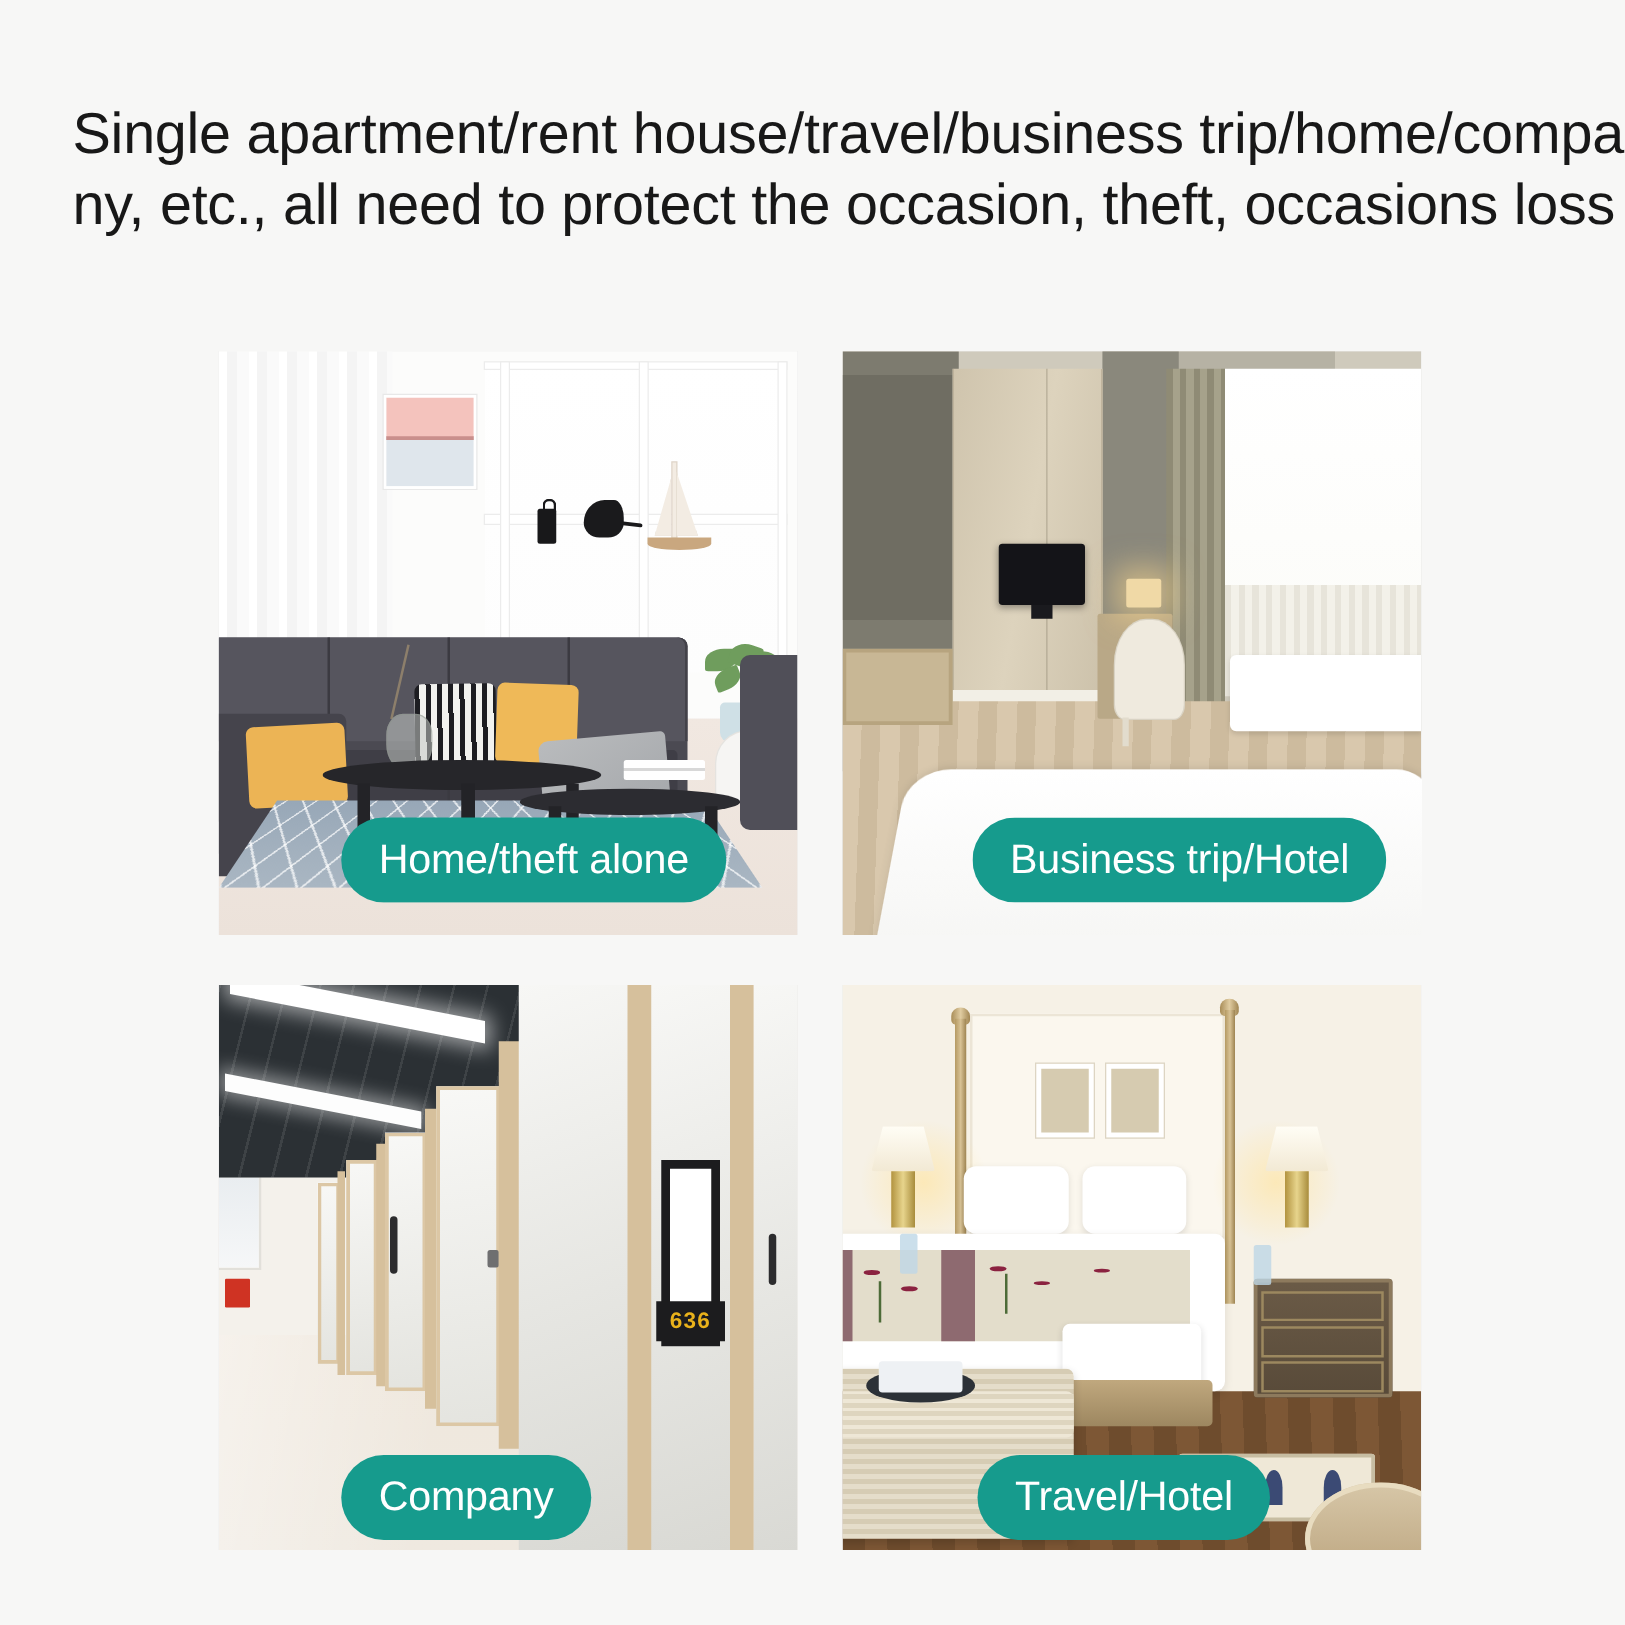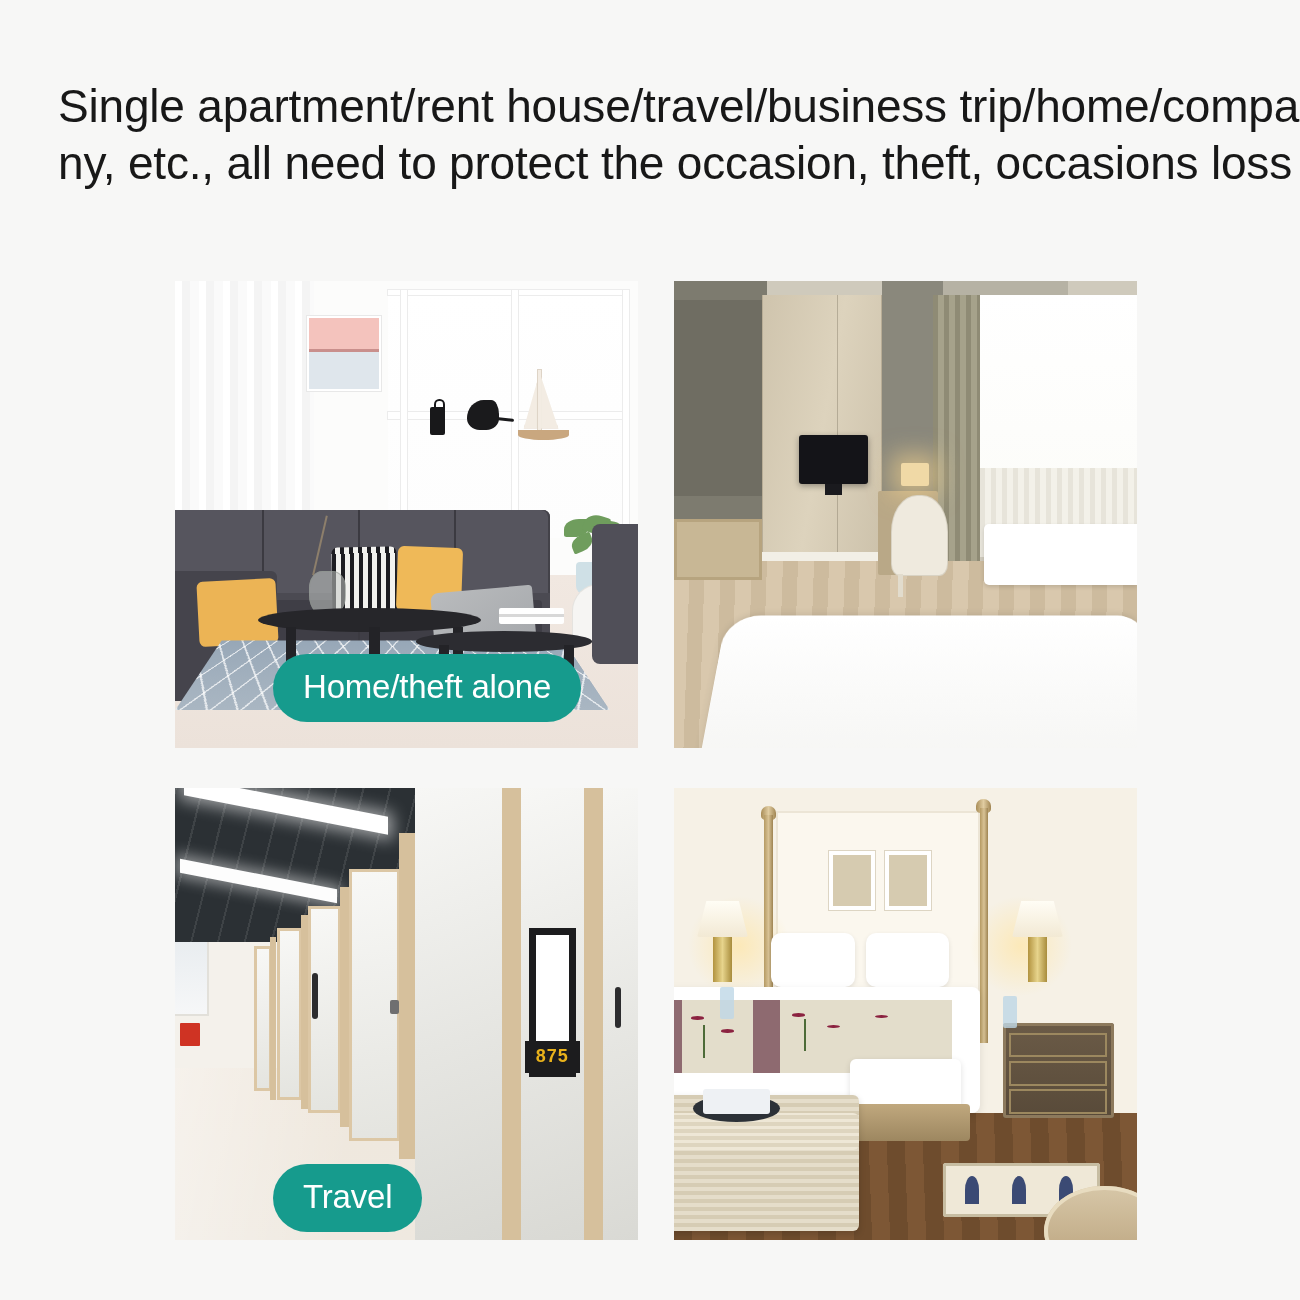--- a/index.html
+++ b/index.html
@@ -368,20 +368,21 @@
         <div class="tv"></div>
         <div class="baseboard"></div>
         <div class="floor"></div>
         <div class="shelf"></div>
         <div class="desk"></div>
         <div class="lampshade"></div>
         <div class="chair"></div>
         <div class="bed2"></div>
         <div class="bed1"></div>
       </div>
+      <div class="badge">Business trip/Hotel</div>
     </div>
 
     <div class="card card-3">
       <div class="photo p3">
         <div class="floor"></div>
         <div class="floorline"></div>
         <div class="farwall"></div>
         <div class="farwindow"></div>
         <div class="redbox"></div>
         <div class="ceiling"></div>
@@ -400,28 +401,28 @@
         <div class="vstrip" style="left:48.4%;top:10%;width:3.6%;height:72%;"></div>
 
         <div class="bay" style="left:51.8%;width:19%;">
           <div class="glass"></div>
         </div>
         <div class="vstrip" style="left:70.6%;top:0;width:4.4%;height:100%;"></div>
         <div class="bay" style="left:74.8%;width:14%;">
           <div class="glass"></div>
         </div>
         <div class="signframe" style="right:13.5%;"></div>
-        <div class="signnum" style="right:12.5%;">875</div>
+        <div class="signnum" style="right:12.5%;">636</div>
         <div class="vstrip" style="left:88.4%;top:0;width:4%;height:100%;"></div>
         <div class="bay" style="left:92.4%;width:8%;">
           <div class="glass"></div>
         </div>
         <div class="pullbar" style="left:95%;top:44%;height:9%;"></div>
       </div>
-      <div class="badge">Travel</div>
+      <div class="badge">Company</div>
     </div>
 
     <div class="card card-4">
       <div class="photo p4">
         <div class="wall"></div>
         <div class="headpanel"></div>
         <div class="frame f1"></div>
         <div class="frame f2"></div>
 
         <div class="glow" style="left:3%;top:24%;width:22%;height:22%;"></div>
@@ -466,16 +467,17 @@
         <div class="rug">
           <div class="rugmotif" style="left:14%;"></div>
           <div class="rugmotif" style="left:44%;"></div>
           <div class="rugmotif" style="left:74%;"></div>
         </div>
         <div class="trunk"></div>
         <div class="trunklid"></div>
         <div class="tray"></div>
         <div class="sidetable"></div>
       </div>
+      <div class="badge">Travel/Hotel</div>
     </div>
 
   </div>
 </div>
 
 </body></html>

